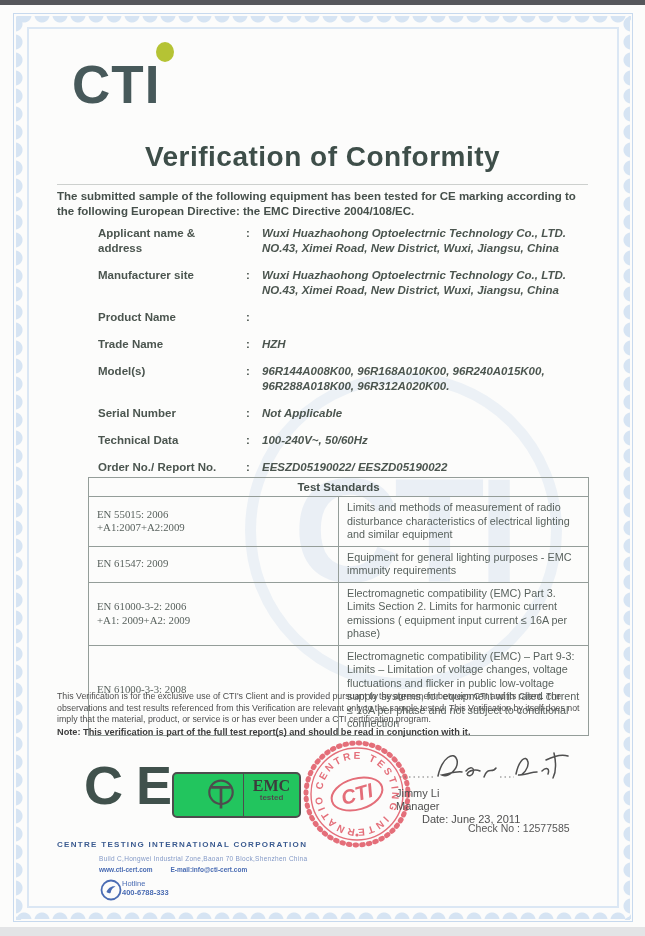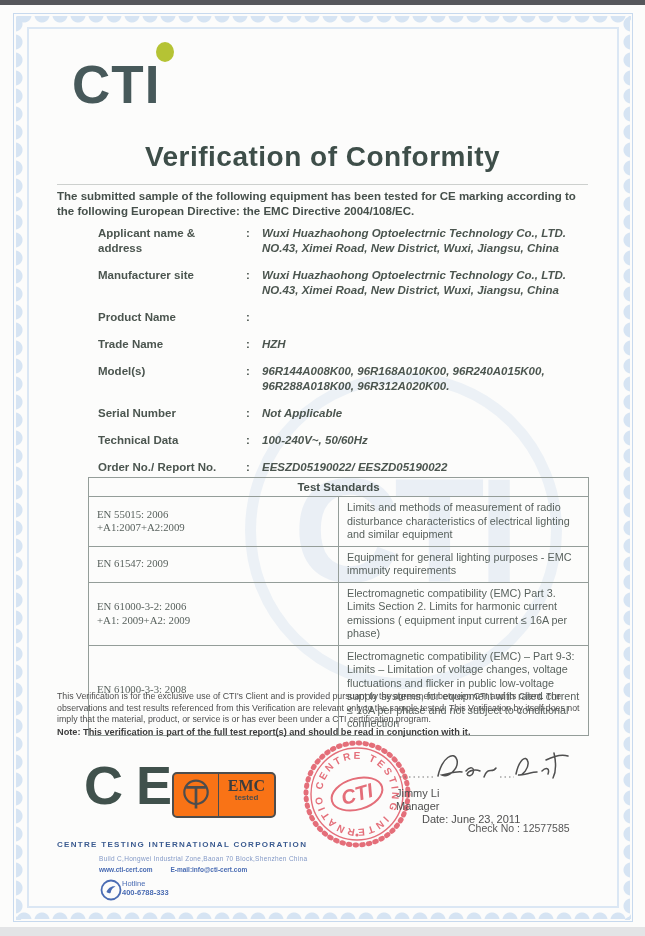--- a/index.html
+++ b/index.html
@@ -53,21 +53,21 @@
   .std-cell{white-space:pre-line;}
 
   
   .disclaimer{position:absolute;left:57px;top:691px;width:536px;font-size:8.8px;line-height:11.6px;color:#4e4e4e;}
   .note{position:absolute;left:57px;top:727px;width:536px;font-size:9.2px;line-height:11.6px;color:#3d3d3d;font-weight:600;}
 
   
   .ce-mark{position:absolute;left:84px;top:758px;font-size:54px;font-weight:bold;
     letter-spacing:13px;color:#40514c;line-height:1;}
   .tmark{position:absolute;left:172px;top:772px;width:100px;height:42px;border:2px solid #4d4d4d;
-    border-radius:5px;display:flex;background:#f97316;}
+    border-radius:5px;display:flex;background:#22c55e;padding-left:25px;}
   .tmark-left{width:44px;border-right:1.5px solid #4d4d4d;display:flex;align-items:center;justify-content:center;}
   .tmark-right{flex:1;text-align:center;padding-top:4px;}
   .emc-label{font-family:"Liberation Serif",serif;font-weight:bold;font-size:16px;color:#3c3c3c;line-height:15px;}
   .emc-sub{font-size:8px;font-weight:bold;color:#4d4d4d;line-height:9px;}
 
   .stamp{position:absolute;left:300px;top:737px;opacity:.92;}
 
   .signature{position:absolute;left:396px;top:744px;width:200px;color:#4f4f4f;}
   .sig-svg{display:block;}
   .signer-name{font-size:11px;line-height:13px;margin-top:1px;}

